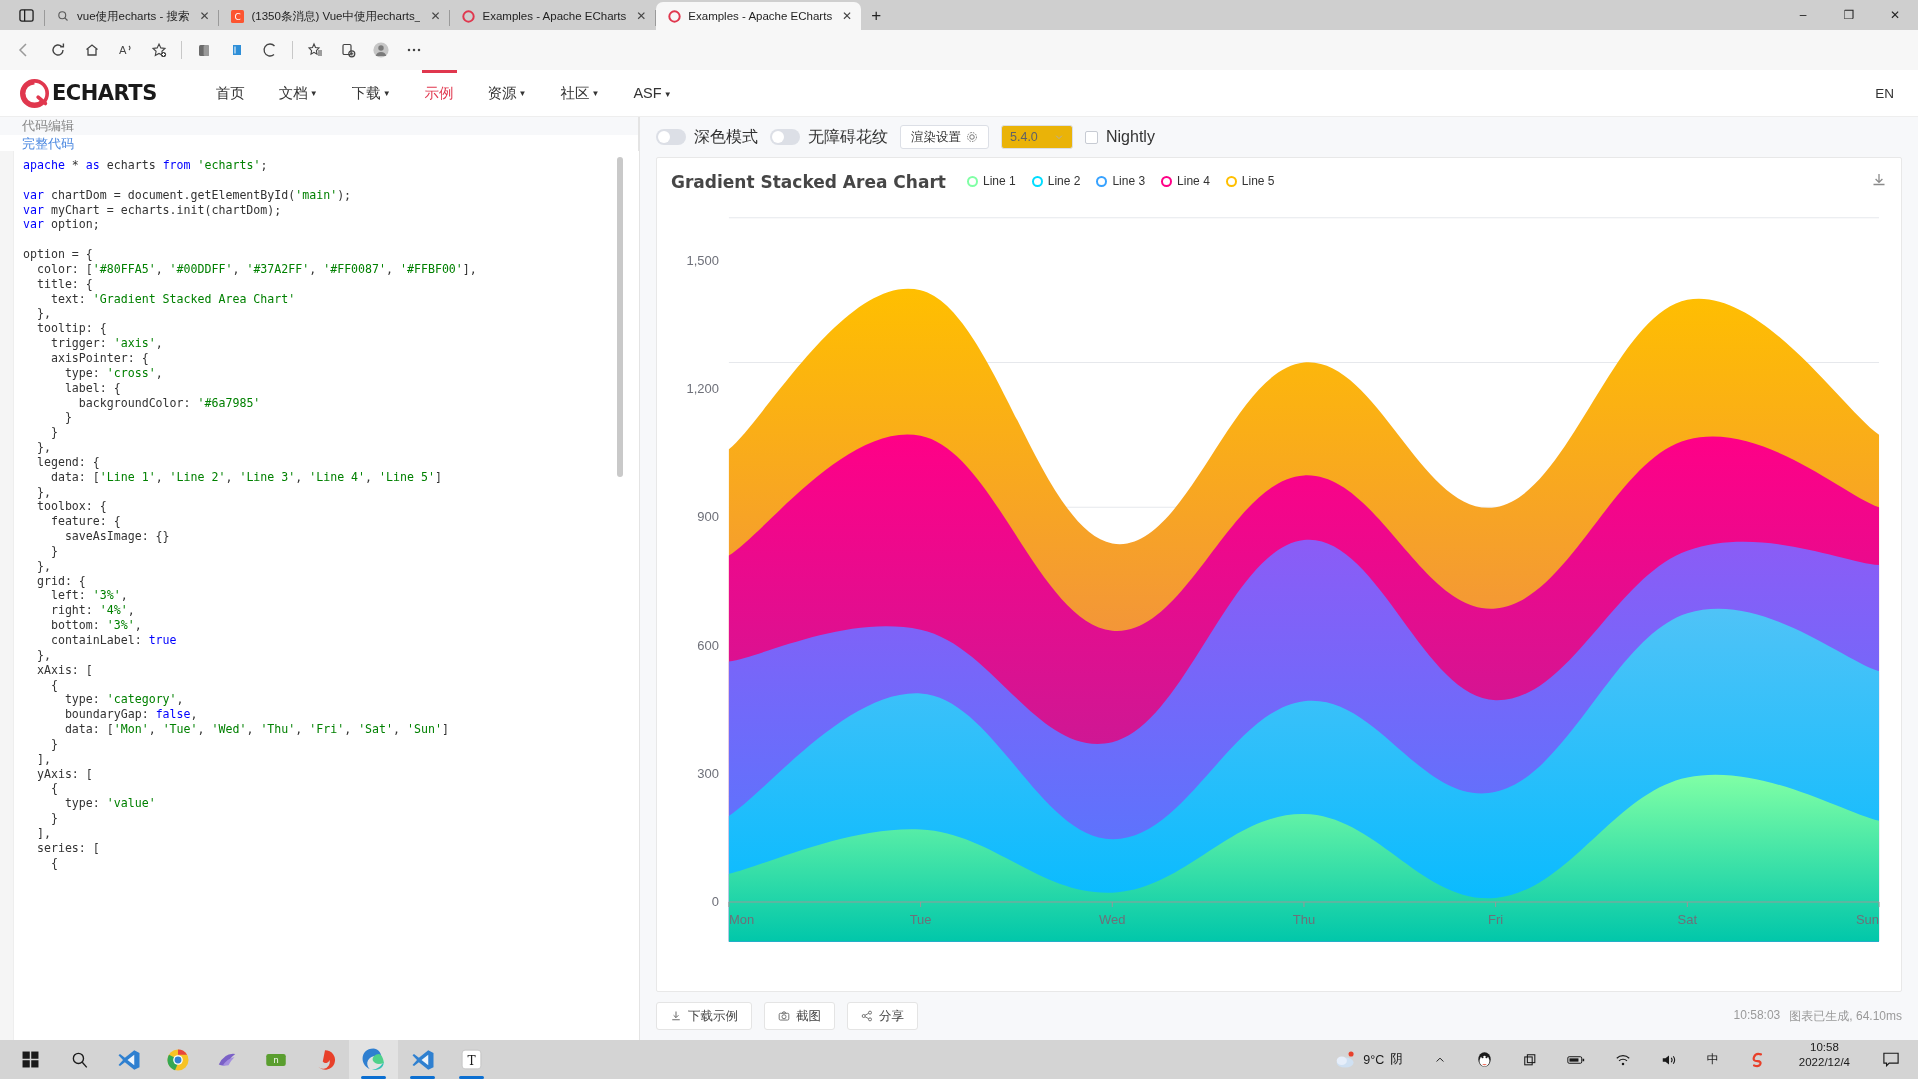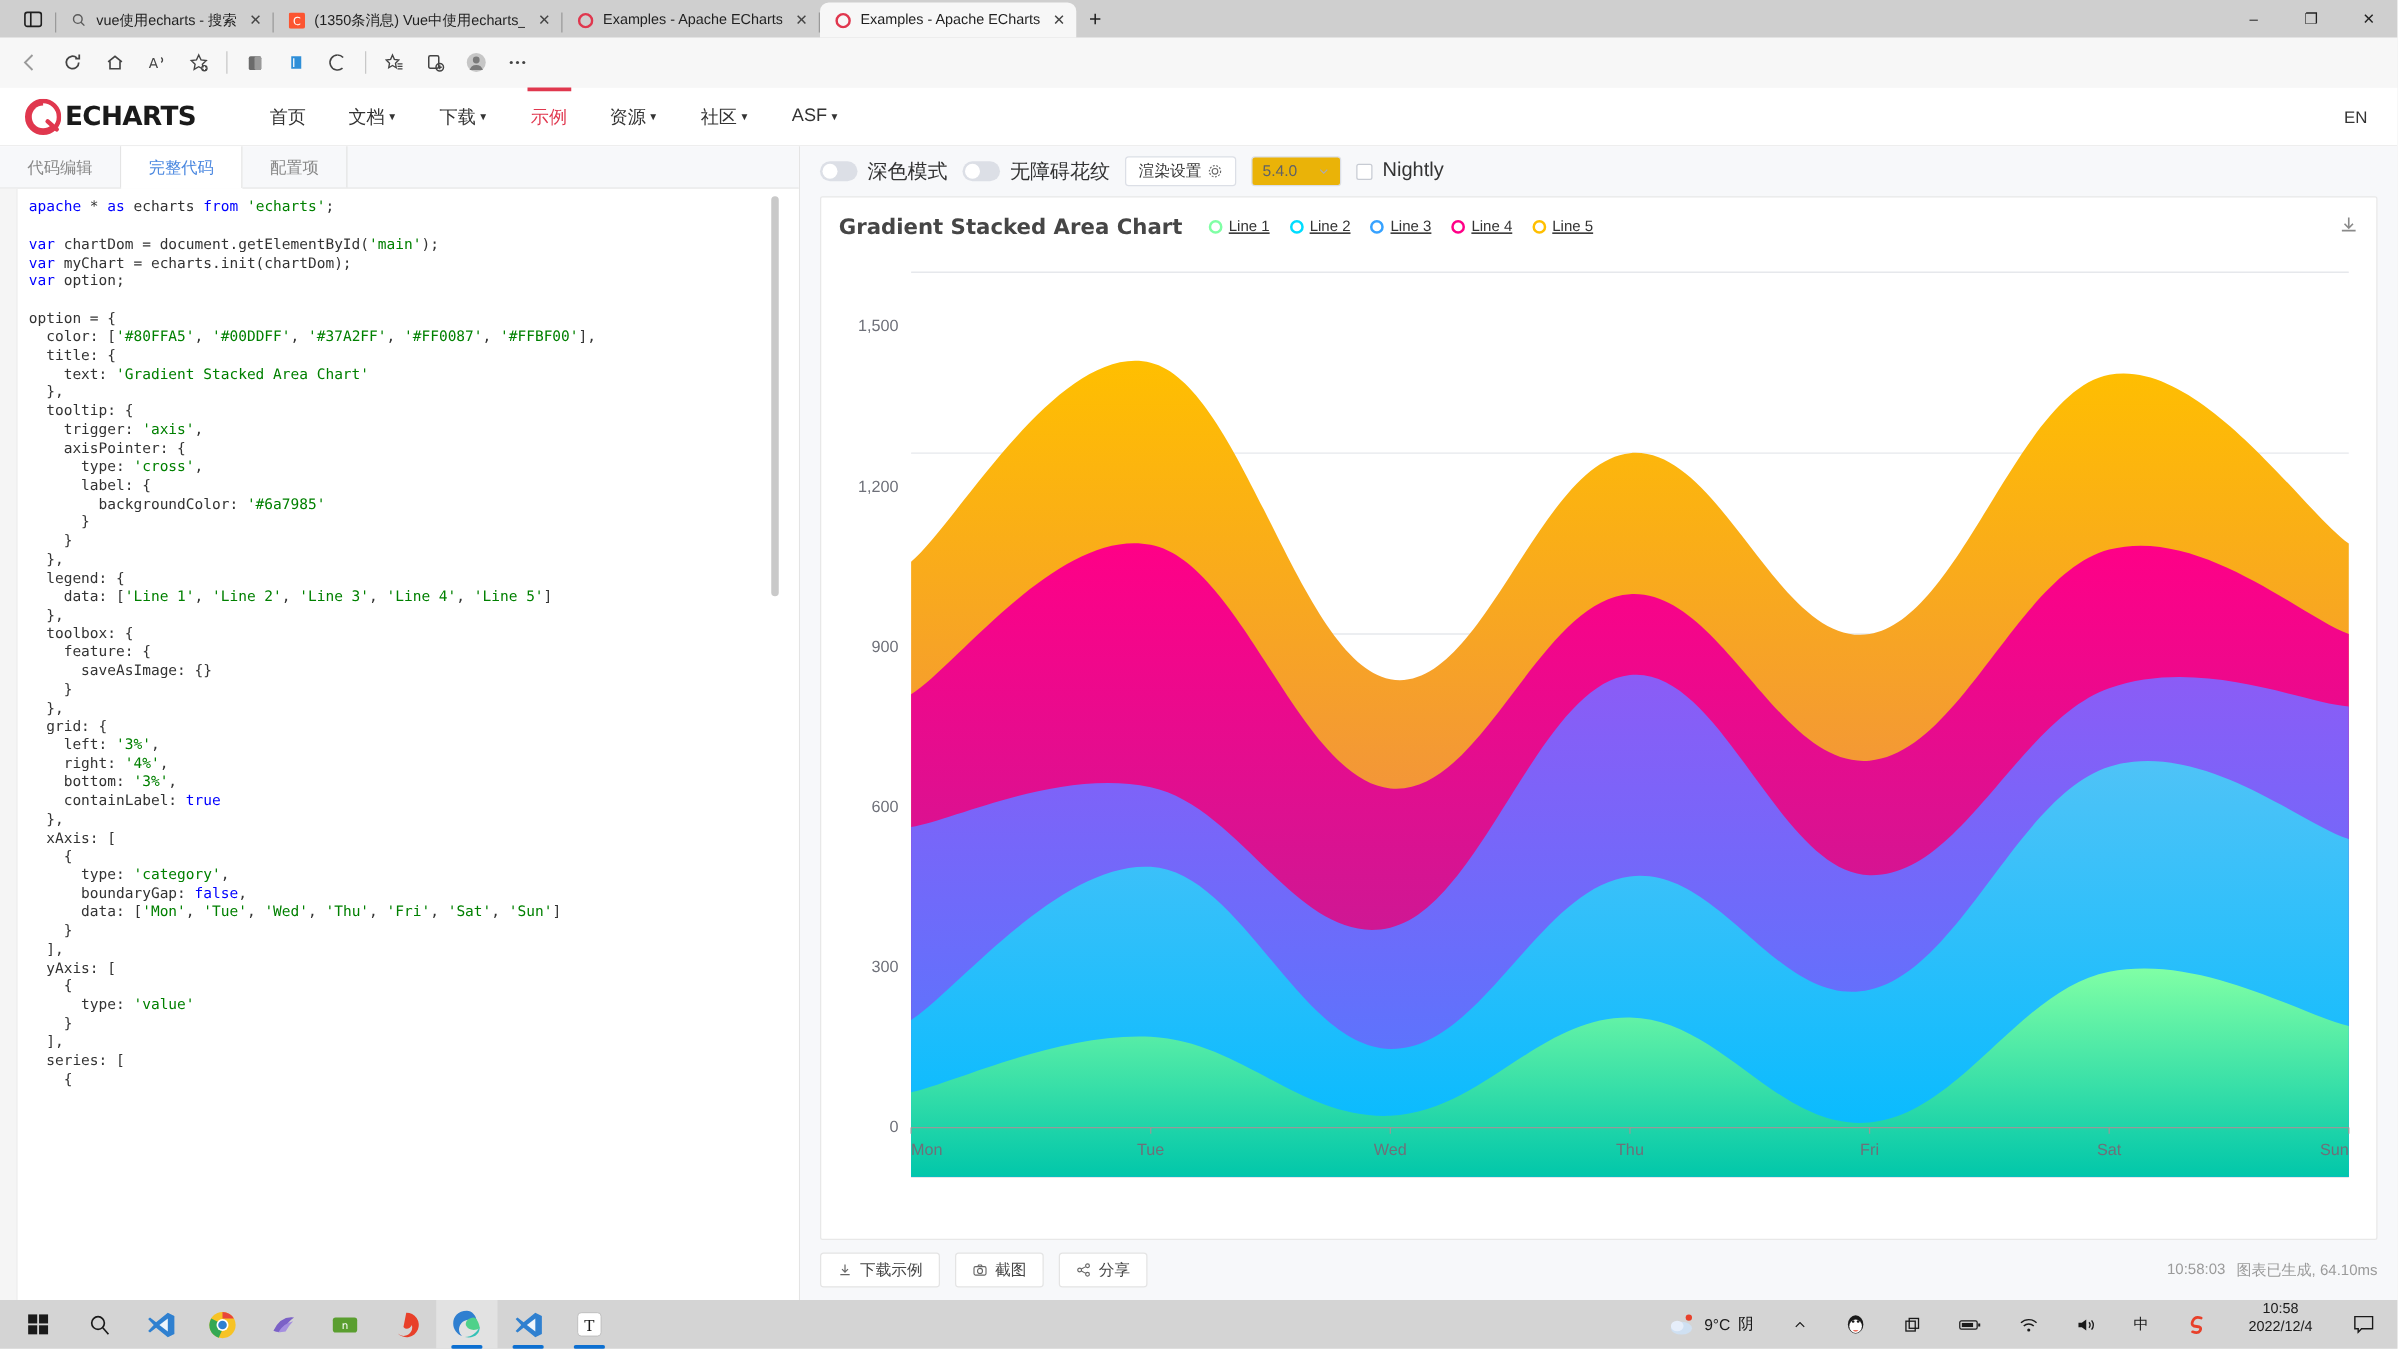--- a/index.html
+++ b/index.html
@@ -54,21 +54,21 @@
   .logo-text { font-weight: 700; font-size: 21px; letter-spacing: -0.5px; color: #1a1a1a; font-family: "DejaVu Sans", sans-serif; margin-left: 3px; }
   .nav-items { display: flex; align-items: center; gap: 0; }
   .nav-item { font-size: 14.5px; color: #333; padding: 14px 17px; position: relative; white-space: nowrap; }
   .nav-item.active { color: #e0374e; }
   .nav-item.active::after { content:''; position:absolute; left: 14px; right: 14px; top: 0; height: 3px; background: #e0374e; }
   .nav-caret { font-size: 8px; margin-left: 2px; vertical-align: middle; }
   .nav-lang { margin-left: auto; font-size: 13.5px; color: #333; padding-right: 4px; }
 
   .workspace { display: flex; height: 923px; }
   .left-pane { width: 640px; border-right: 1px solid #e4e4e4; display: flex; flex-direction: column; background: #fff; position: relative; }
-  .code-tabs { height: 34px; display: flex; background: #f7f8fa; border-bottom: 1px solid #e4e4e4; }
+  .code-tabs { height: 34px; display: flex; background: #f7f8fa; border-bottom: 1px solid #e4e4e4; flex-direction: column; }
   .code-tab { padding: 0 22px; display: flex; align-items: center; font-size: 13px; color: #888; border-right: 1px solid #e4e4e4; }
   .code-tab.active { color: #4b88e0; background: #fff; border-bottom: 1px solid #fff; margin-bottom:-1px; }
 
   .switch-row { height: 32px; display: flex; align-items: center; gap: 9px; padding: 0 16px; background: #fff; }
   .sw { width: 30px; height: 16px; border-radius: 8px; background: #dcdfe6; position: relative; flex: 0 0 30px; }
   .sw i { position: absolute; top: 2px; left: 2px; width: 12px; height: 12px; border-radius: 50%; background: #fff; }
   .sw.on { background: #409eff; }
   .sw.on i { left: 16px; }
   .sw-label { font-size: 12.5px; color: #333; }
   .sw-label.blue { color: #4b88e0; }
@@ -97,21 +97,21 @@
     height: 24px; width: 72px; border: 1px solid #dcdfe6; background: #eab308; border-radius: 3px;
     display: flex; align-items: center; justify-content: space-between; padding: 0 8px; font-size: 12.5px; color: #606266;
   }
   .chk { width: 13px; height: 13px; border: 1px solid #c7cbd3; border-radius: 2px; background: #fff; flex:0 0 13px;}
 
   .chart-card {
     margin: 0 16px; background: #fff; border: 1px solid #e8e8e8; border-radius: 2px;
     flex: 1; position: relative; overflow: hidden;
   }
   .chart-title { position: absolute; left: 14px; top: 14px; font-size: 17px; font-weight: bold; color: #464646; font-family: "DejaVu Sans", sans-serif; }
-  .legend { position: absolute; left: 310px; top: 16px; display: flex; align-items: center; gap: 16px; text-decoration: underline; }
+  .legend { position: absolute; left: 310px; top: 16px; display: flex; align-items: center; gap: 16px; }
   .legend-item { display: flex; align-items: center; gap: 5px; }
   .legend-ring { width: 11px; height: 11px; border-radius: 50%; border: 2.6px solid #000; box-sizing: border-box; }
   .legend-text { font-size: 12px; color: #333; }
   .save-icon { position: absolute; right: 14px; top: 14px; color: #8a8a8a; }
 
   .chart-body { position: absolute; left: 0; top: 44px; right: 0; bottom: 0; }
 
   .bottom-bar { height: 48px; display: flex; align-items: center; padding: 0 16px; gap: 12px; }
   .bb-btn {
     height: 28px; background: #fff; border: 1px solid #e4e4e4; border-radius: 3px;

